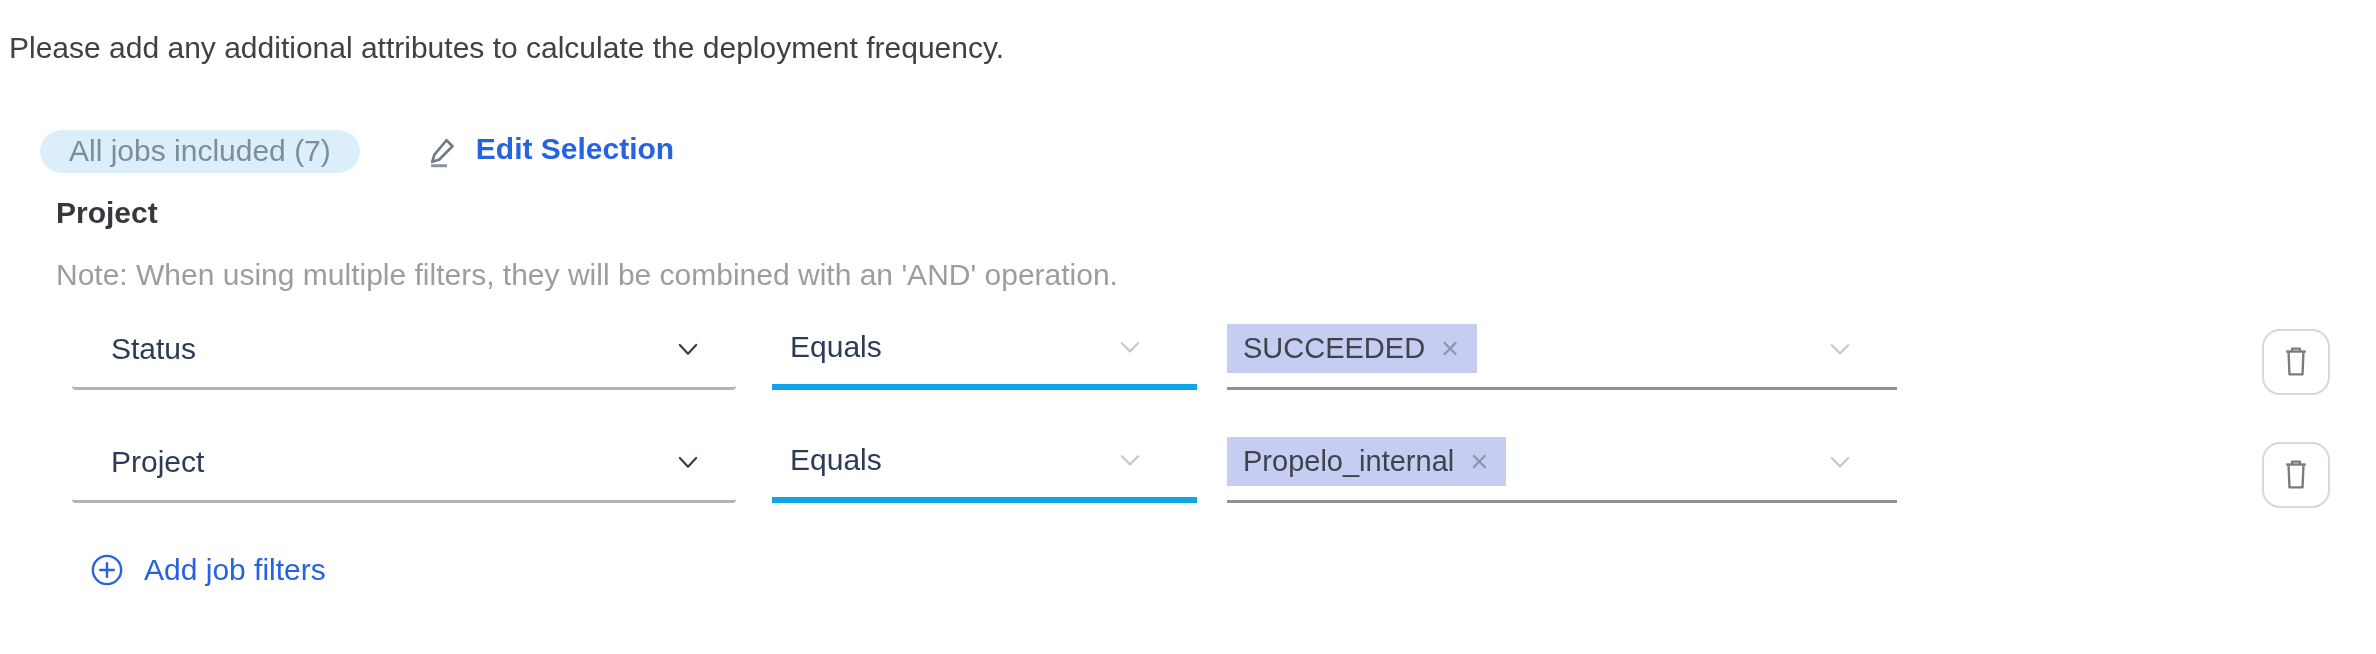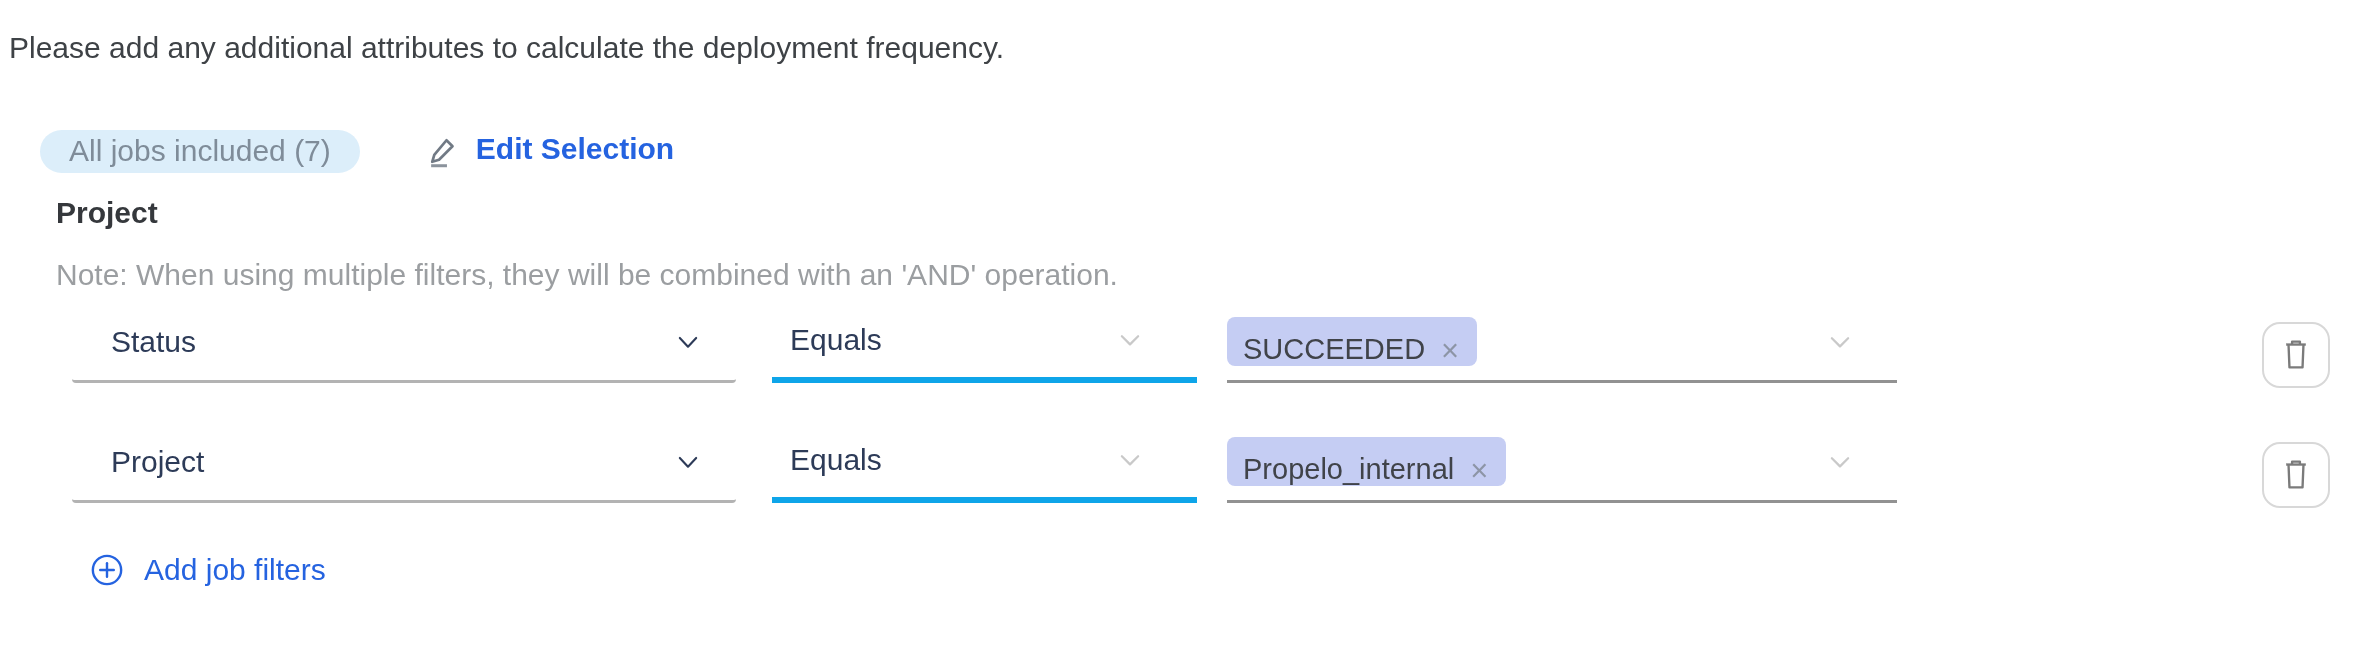--- a/index.html
+++ b/index.html
@@ -63,21 +63,21 @@
     font-size: 30px;
     color: #9b9ea1;
   }
 
   .filter-row {
     position: absolute;
     left: 0;
     width: 2376px;
     height: 80px;
   }
-  .row-1 { top: 303px; }
+  .row-1 { top: 310px; }
   .row-2 { top: 423px; }
 
   .field {
     position: absolute;
     top: 0;
     height: 80px;
     box-sizing: border-box;
     display: flex;
     align-items: center;
     justify-content: space-between;
@@ -101,26 +101,26 @@
   }
   .select-label {
     font-size: 30px;
     color: #2d3b58;
     white-space: nowrap;
   }
   .chev { display: flex; }
 
   .tag {
     display: flex;
-    align-items: flex-end;
+    align-items: center;
     gap: 14px;
     height: 49px;
     padding: 0 16px;
     background: #c5cdf3;
-    border-radius: 8px;
+    border-radius: 0;
     font-size: 29px;
     color: #404349;
     white-space: nowrap;
   }
   .tag-close {
     color: #8d95a6;
     font-size: 31px;
     line-height: 1;
     cursor: pointer;
     padding: 0 2px;

